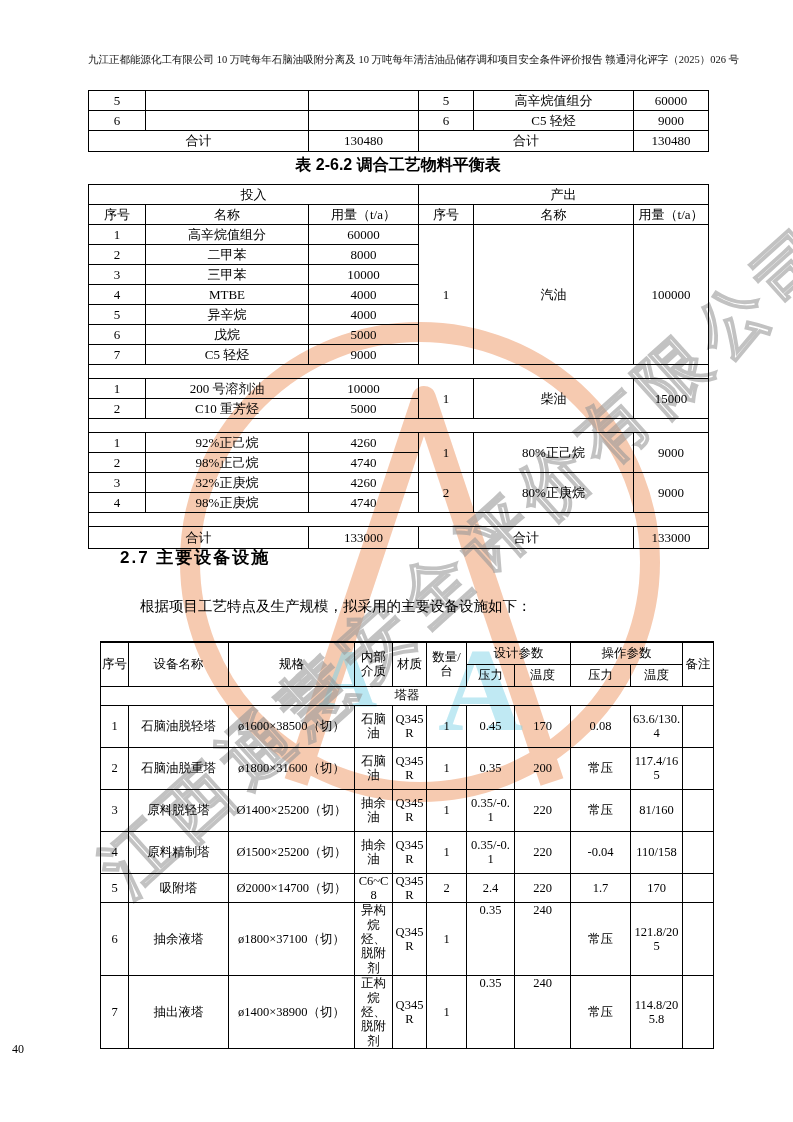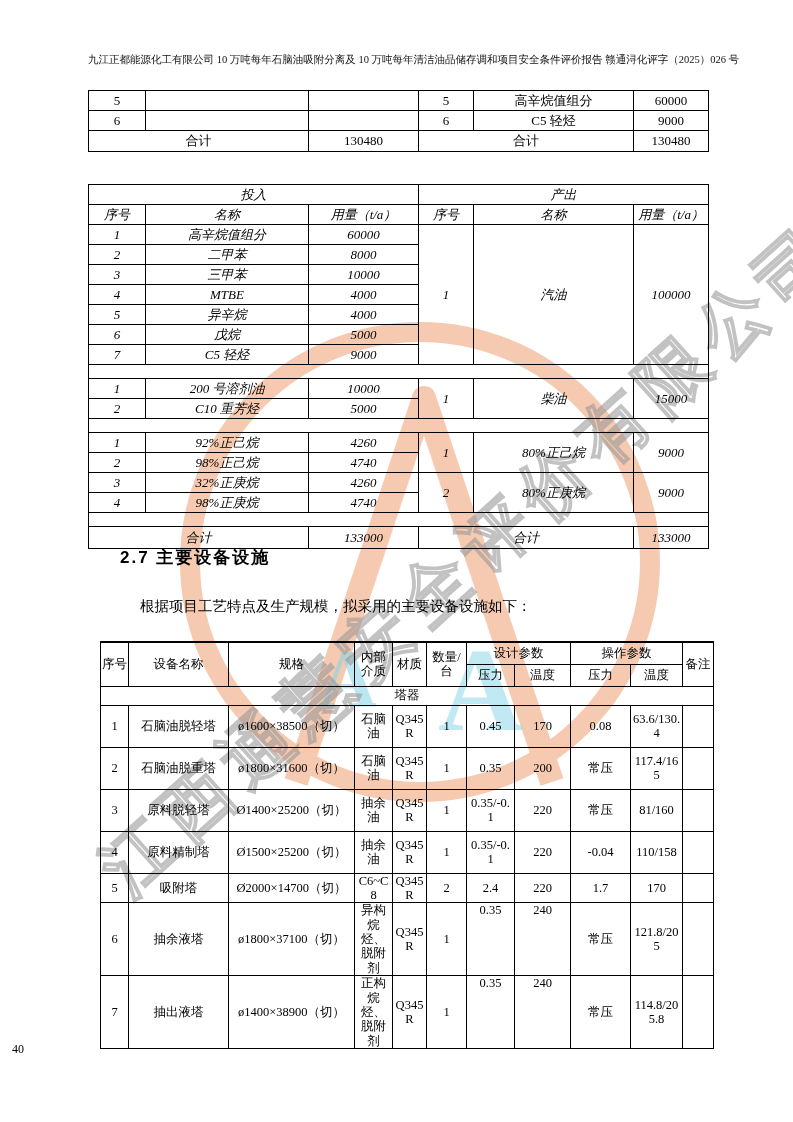--- a/index.html
+++ b/index.html
@@ -88,22 +88,23 @@
         </tr>
         <tr class="h21">
           <td colspan="2">合计</td>
           <td>130480</td>
           <td colspan="2">合计</td>
           <td>130480</td>
         </tr>
       </tbody>
   </table>
 
-
-  <table class="tbl bal-tbl" style="top:184px;left:88px;width:620px;font-style:italic;">
+  <div class="tbl-title" style="top:155px;">表 2-6.2  调合工艺物料平衡表</div>
+
+  <table class="tbl bal-tbl" style="top:184px;left:88px;width:620px;">
     <colgroup>
         <col style="width:57px">
         <col style="width:163px">
         <col style="width:110px">
         <col style="width:55px">
         <col style="width:160px">
         <col style="width:75px">
       </colgroup>
     <tbody id="balBody">
         <tr class="h20">

